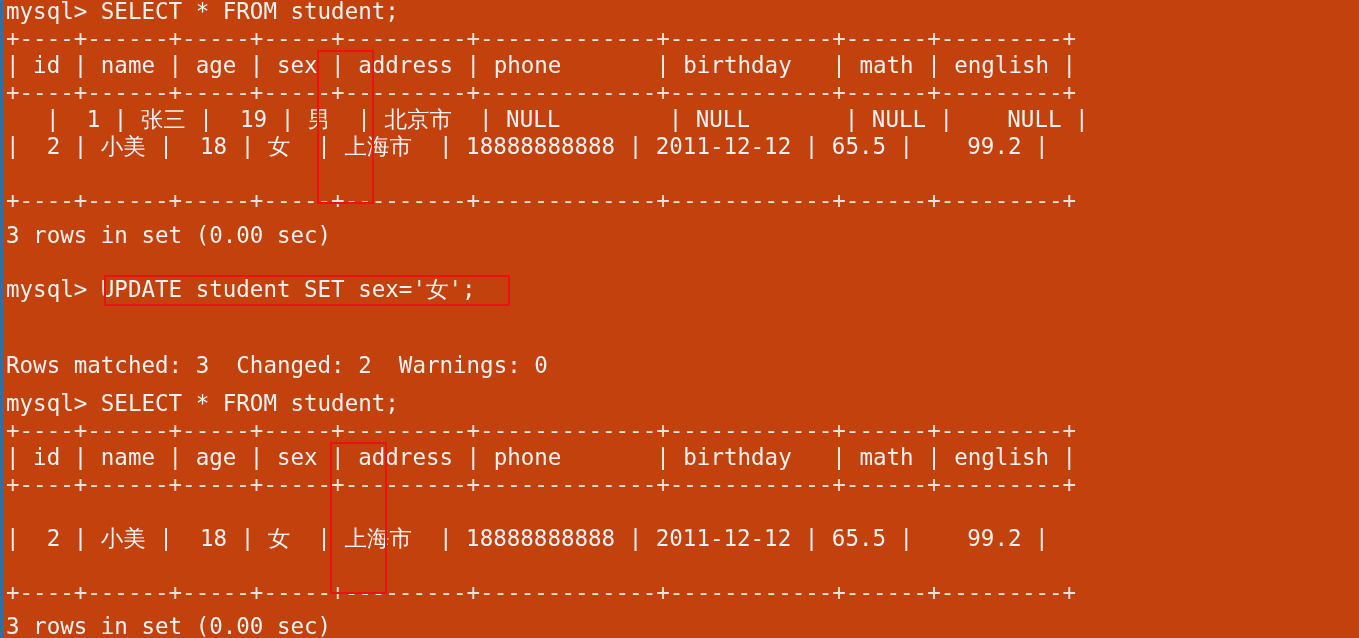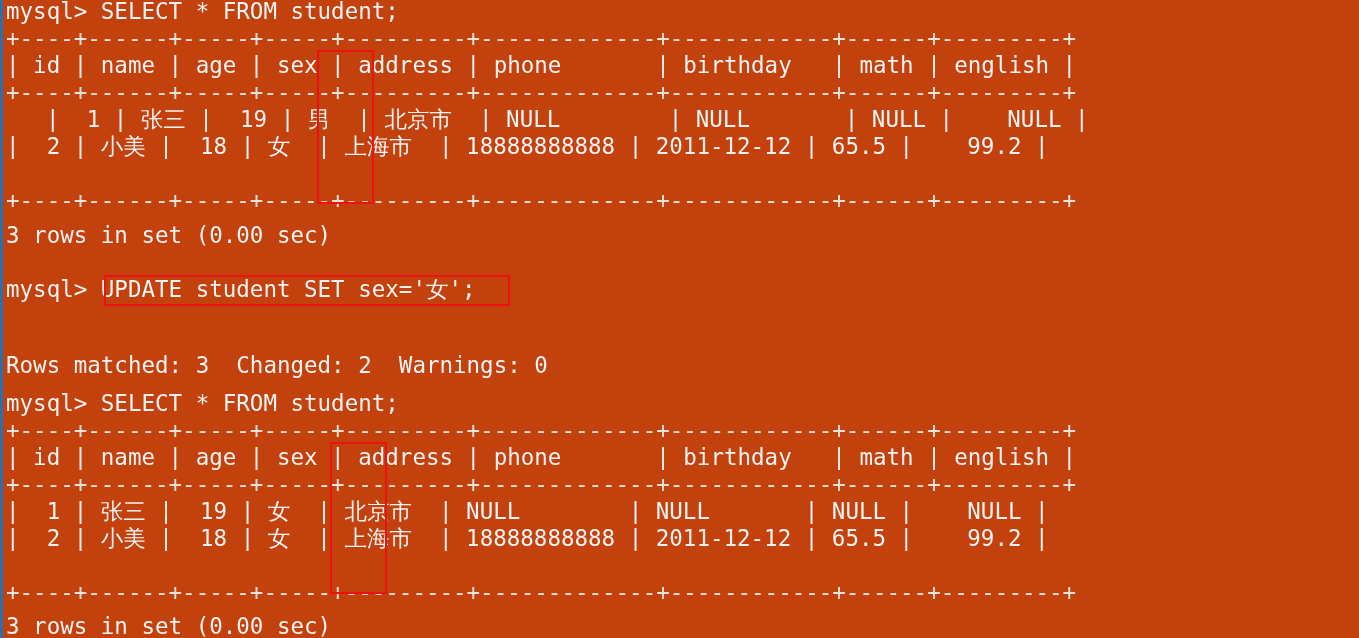--- a/index.html
+++ b/index.html
@@ -63,21 +63,20 @@
   <div class="line rule" style="top:187px;">+----+------+-----+-----+---------+-------------+------------+------+---------+</div>
   <div class="line" style="top:222px;">3 rows in set (0.00 sec)</div>
 
   <div class="line" style="top:276px;">mysql&gt; UPDATE student SET sex='女';</div>
   <div class="line" style="top:344px;margin-top:8px;">Rows matched: 3  Changed: 2  Warnings: 0</div>
 
   <div class="line" style="top:390px;">mysql&gt; SELECT * FROM student;</div>
   <div class="line rule" style="top:417px;">+----+------+-----+-----+---------+-------------+------------+------+---------+</div>
   <div class="line" style="top:444px;">| id | name | age | sex | address | phone       | birthday   | math | english |</div>
   <div class="line rule" style="top:471px;">+----+------+-----+-----+---------+-------------+------------+------+---------+</div>
-  <div class="line" style="top:498px;">|  1 | 张三 |  19 | 女  | 北京市  | NULL        | NULL       | NULL |    NULL |</div>
   <div class="line" style="top:525px;">|  2 | 小美 |  18 | 女  | 上海市  | 18888888888 | 2011-12-12 | 65.5 |    99.2 |</div>
   <div class="line rule" style="top:579px;">+----+------+-----+-----+---------+-------------+------------+------+---------+</div>
   <div class="line" style="top:613px;">3 rows in set (0.00 sec)</div>
 
   <div class="hlbox" style="left:314px; top:50px;  width:57px;  height:154px;"></div>
 
   <div class="hlbox" style="left:101px; top:275px; width:406px; height:31px;"></div>
 
   <div class="hlbox" style="left:327px; top:442px; width:57px;  height:152px;"></div>
 

